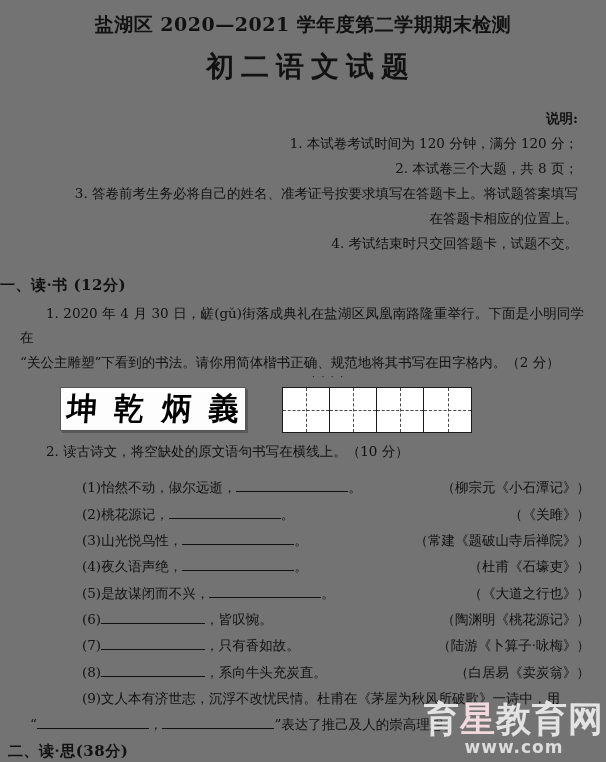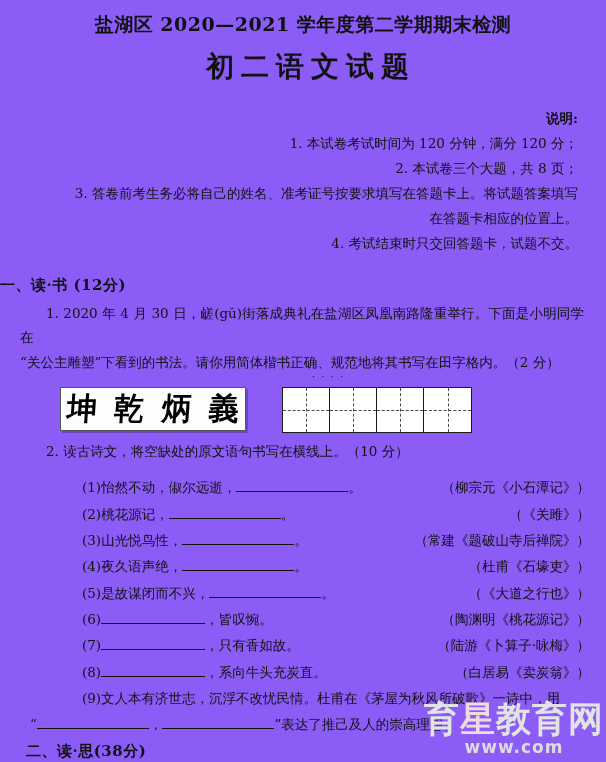--- a/index.html
+++ b/index.html
@@ -4,21 +4,21 @@
 <style>
   html, body {
     margin: 0;
     padding: 0;
     background: #ffffff;
   }
   #page {
     position: relative;
     width: 606px;
     height: 762px;
-    background: #8b5cf6;
+    background: #737373;
     overflow: hidden;
     font-family: "DejaVu Serif", "Liberation Serif", serif;
     color: #111111;
   }
 
   
   .title-line1 {
     text-align: center;
     font-size: 19px;
     font-weight: bold;
@@ -59,21 +59,21 @@
   
   .sec-head {
     font-size: 15px;
     font-weight: bold;
     margin: 20px 0 0 0;
     letter-spacing: 0.5px;
   }
   .sec-head-2 {
     font-size: 15px;
     font-weight: bold;
-    padding-left: 26px;
+    padding-left: 8px;
     margin: 4px 0 0 0;
     letter-spacing: 0.5px;
   }
 
   
   .q-para {
     font-size: 13.5px;
     line-height: 1.85;
     padding: 0 22px 0 20px;
     margin: 6px 0 0 0;

